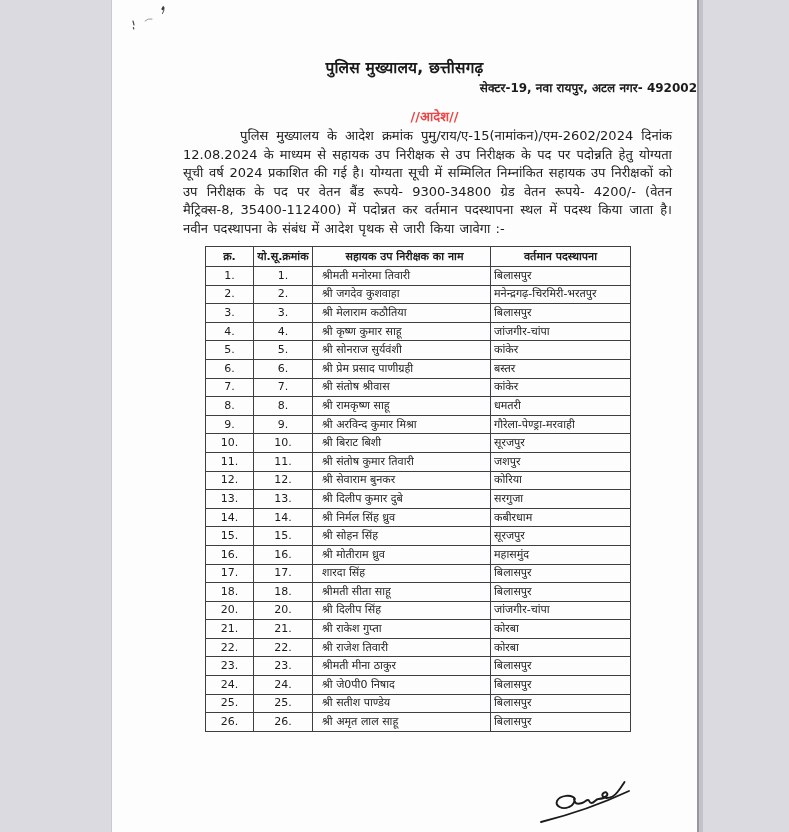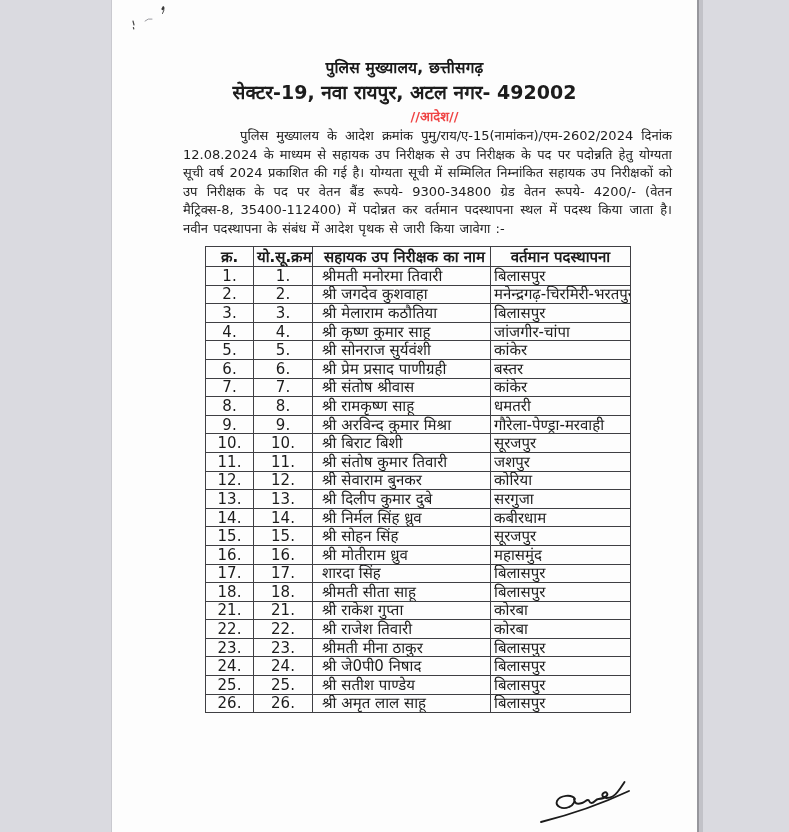--- a/index.html
+++ b/index.html
@@ -32,22 +32,22 @@
     top: 56px; left: 0; width: 100%;
     text-align: center;
     font-size: 15.5px;
     font-weight: 700;
     letter-spacing: 0.2px;
     color: #1a1a1a;
   }
   .org-line2 {
     position: absolute;
     top: 79px; left: 0; width: 100%;
-    text-align: center;
-    font-size: 19px;
+    text-align: right;
+    font-size: 12px;
     font-weight: 600;
     color: #1c1c1c;
   }
   .order-heading {
     position: absolute;
     top: 107px; left: 30px; width: 100%;
     text-align: center;
     font-size: 13px;
     font-weight: 600;
     color: #ef4444;
@@ -65,21 +65,21 @@
     color: #1d1d1d;
     word-spacing: 1px;
   }
   table.doc-table {
     position: absolute;
     left: 93px;
     top: 246px;
     width: 425px;
     border-collapse: collapse;
     table-layout: fixed;
-    font-size: 15px;
+    font-size: 11px;
     color: #1c1c1c;
   }
   table.doc-table th, table.doc-table td {
     border: 1px solid #3f3f43;
     padding: 0 3px;
     height: 18.6px;
     line-height: 14px;
     font-weight: 500;
     overflow: hidden;
     white-space: nowrap;
@@ -246,20 +246,26 @@
             <td class="col-name">शारदा सिंह</td>
             <td class="col-post">बिलासपुर</td>
           </tr>
           <tr>
             <td class="col-sr">18.</td>
             <td class="col-merit">18.</td>
             <td class="col-name">श्रीमती सीता साहू</td>
             <td class="col-post">बिलासपुर</td>
           </tr>
           <tr>
+            <td class="col-sr">20.</td>
+            <td class="col-merit">20.</td>
+            <td class="col-name">श्री दिलीप सिंह</td>
+            <td class="col-post">जांजगीर-चांपा</td>
+          </tr>
+          <tr>
             <td class="col-sr">21.</td>
             <td class="col-merit">21.</td>
             <td class="col-name">श्री राकेश गुप्ता</td>
             <td class="col-post">कोरबा</td>
           </tr>
           <tr>
             <td class="col-sr">22.</td>
             <td class="col-merit">22.</td>
             <td class="col-name">श्री राजेश तिवारी</td>
             <td class="col-post">कोरबा</td>

